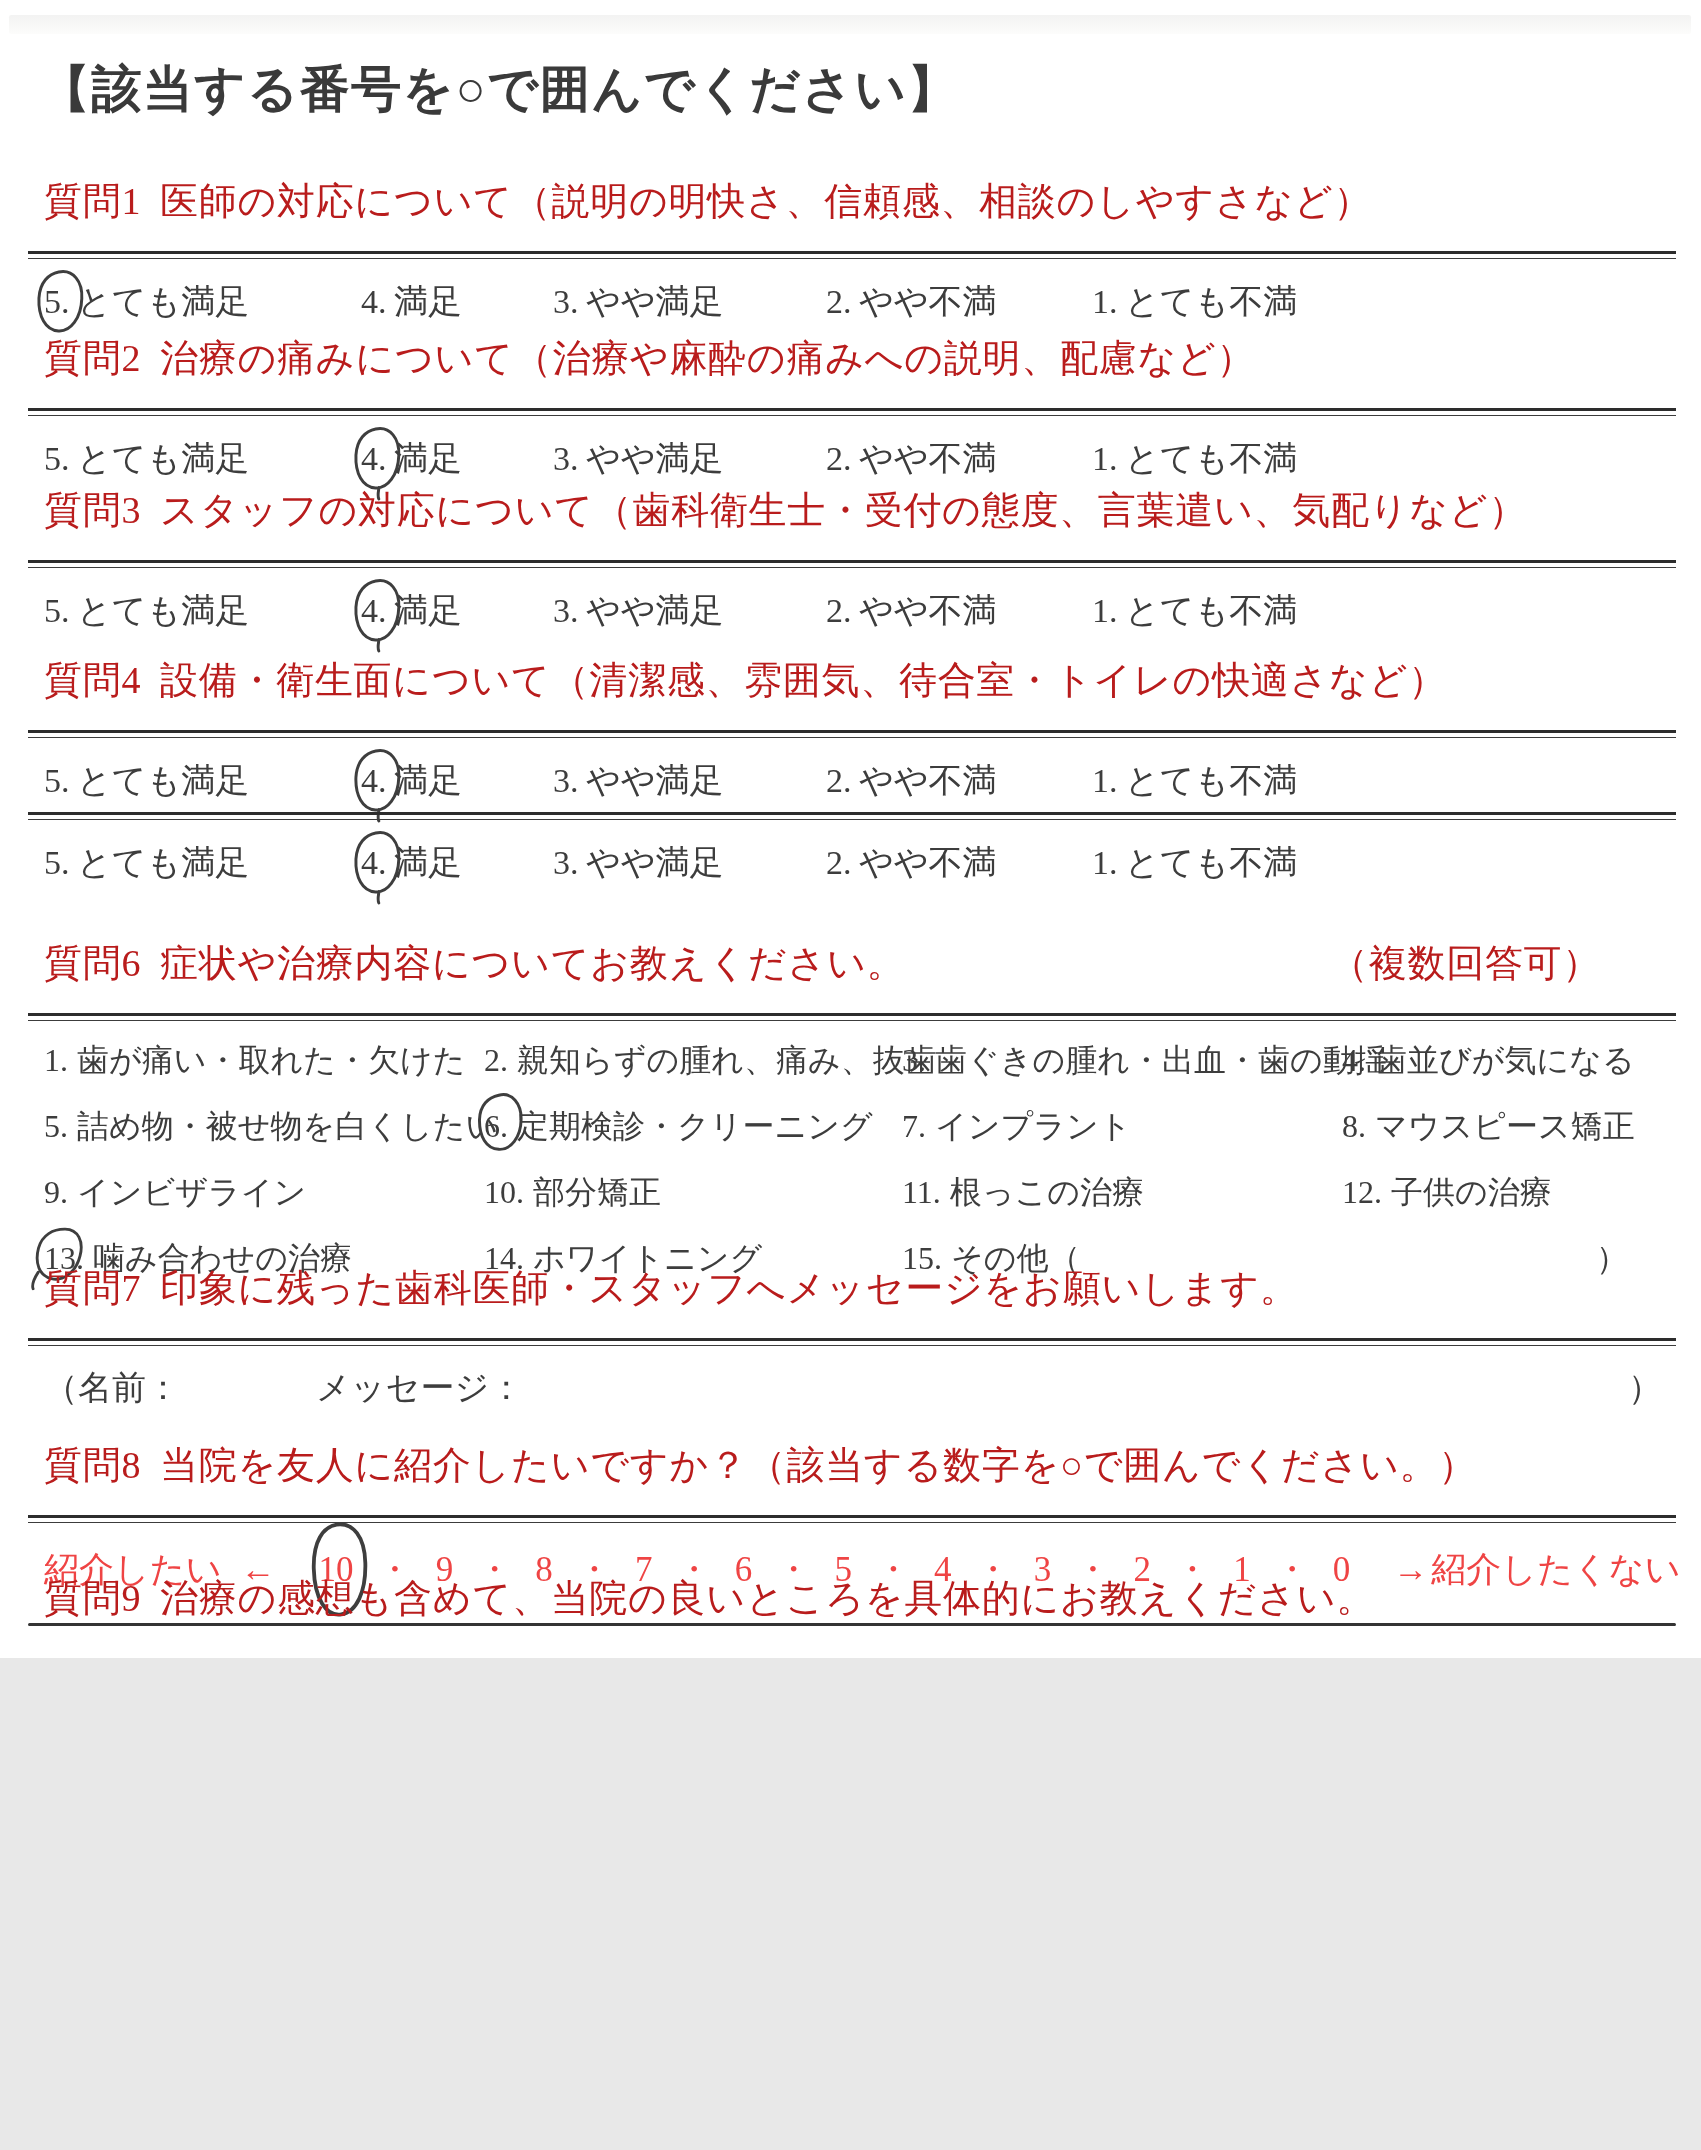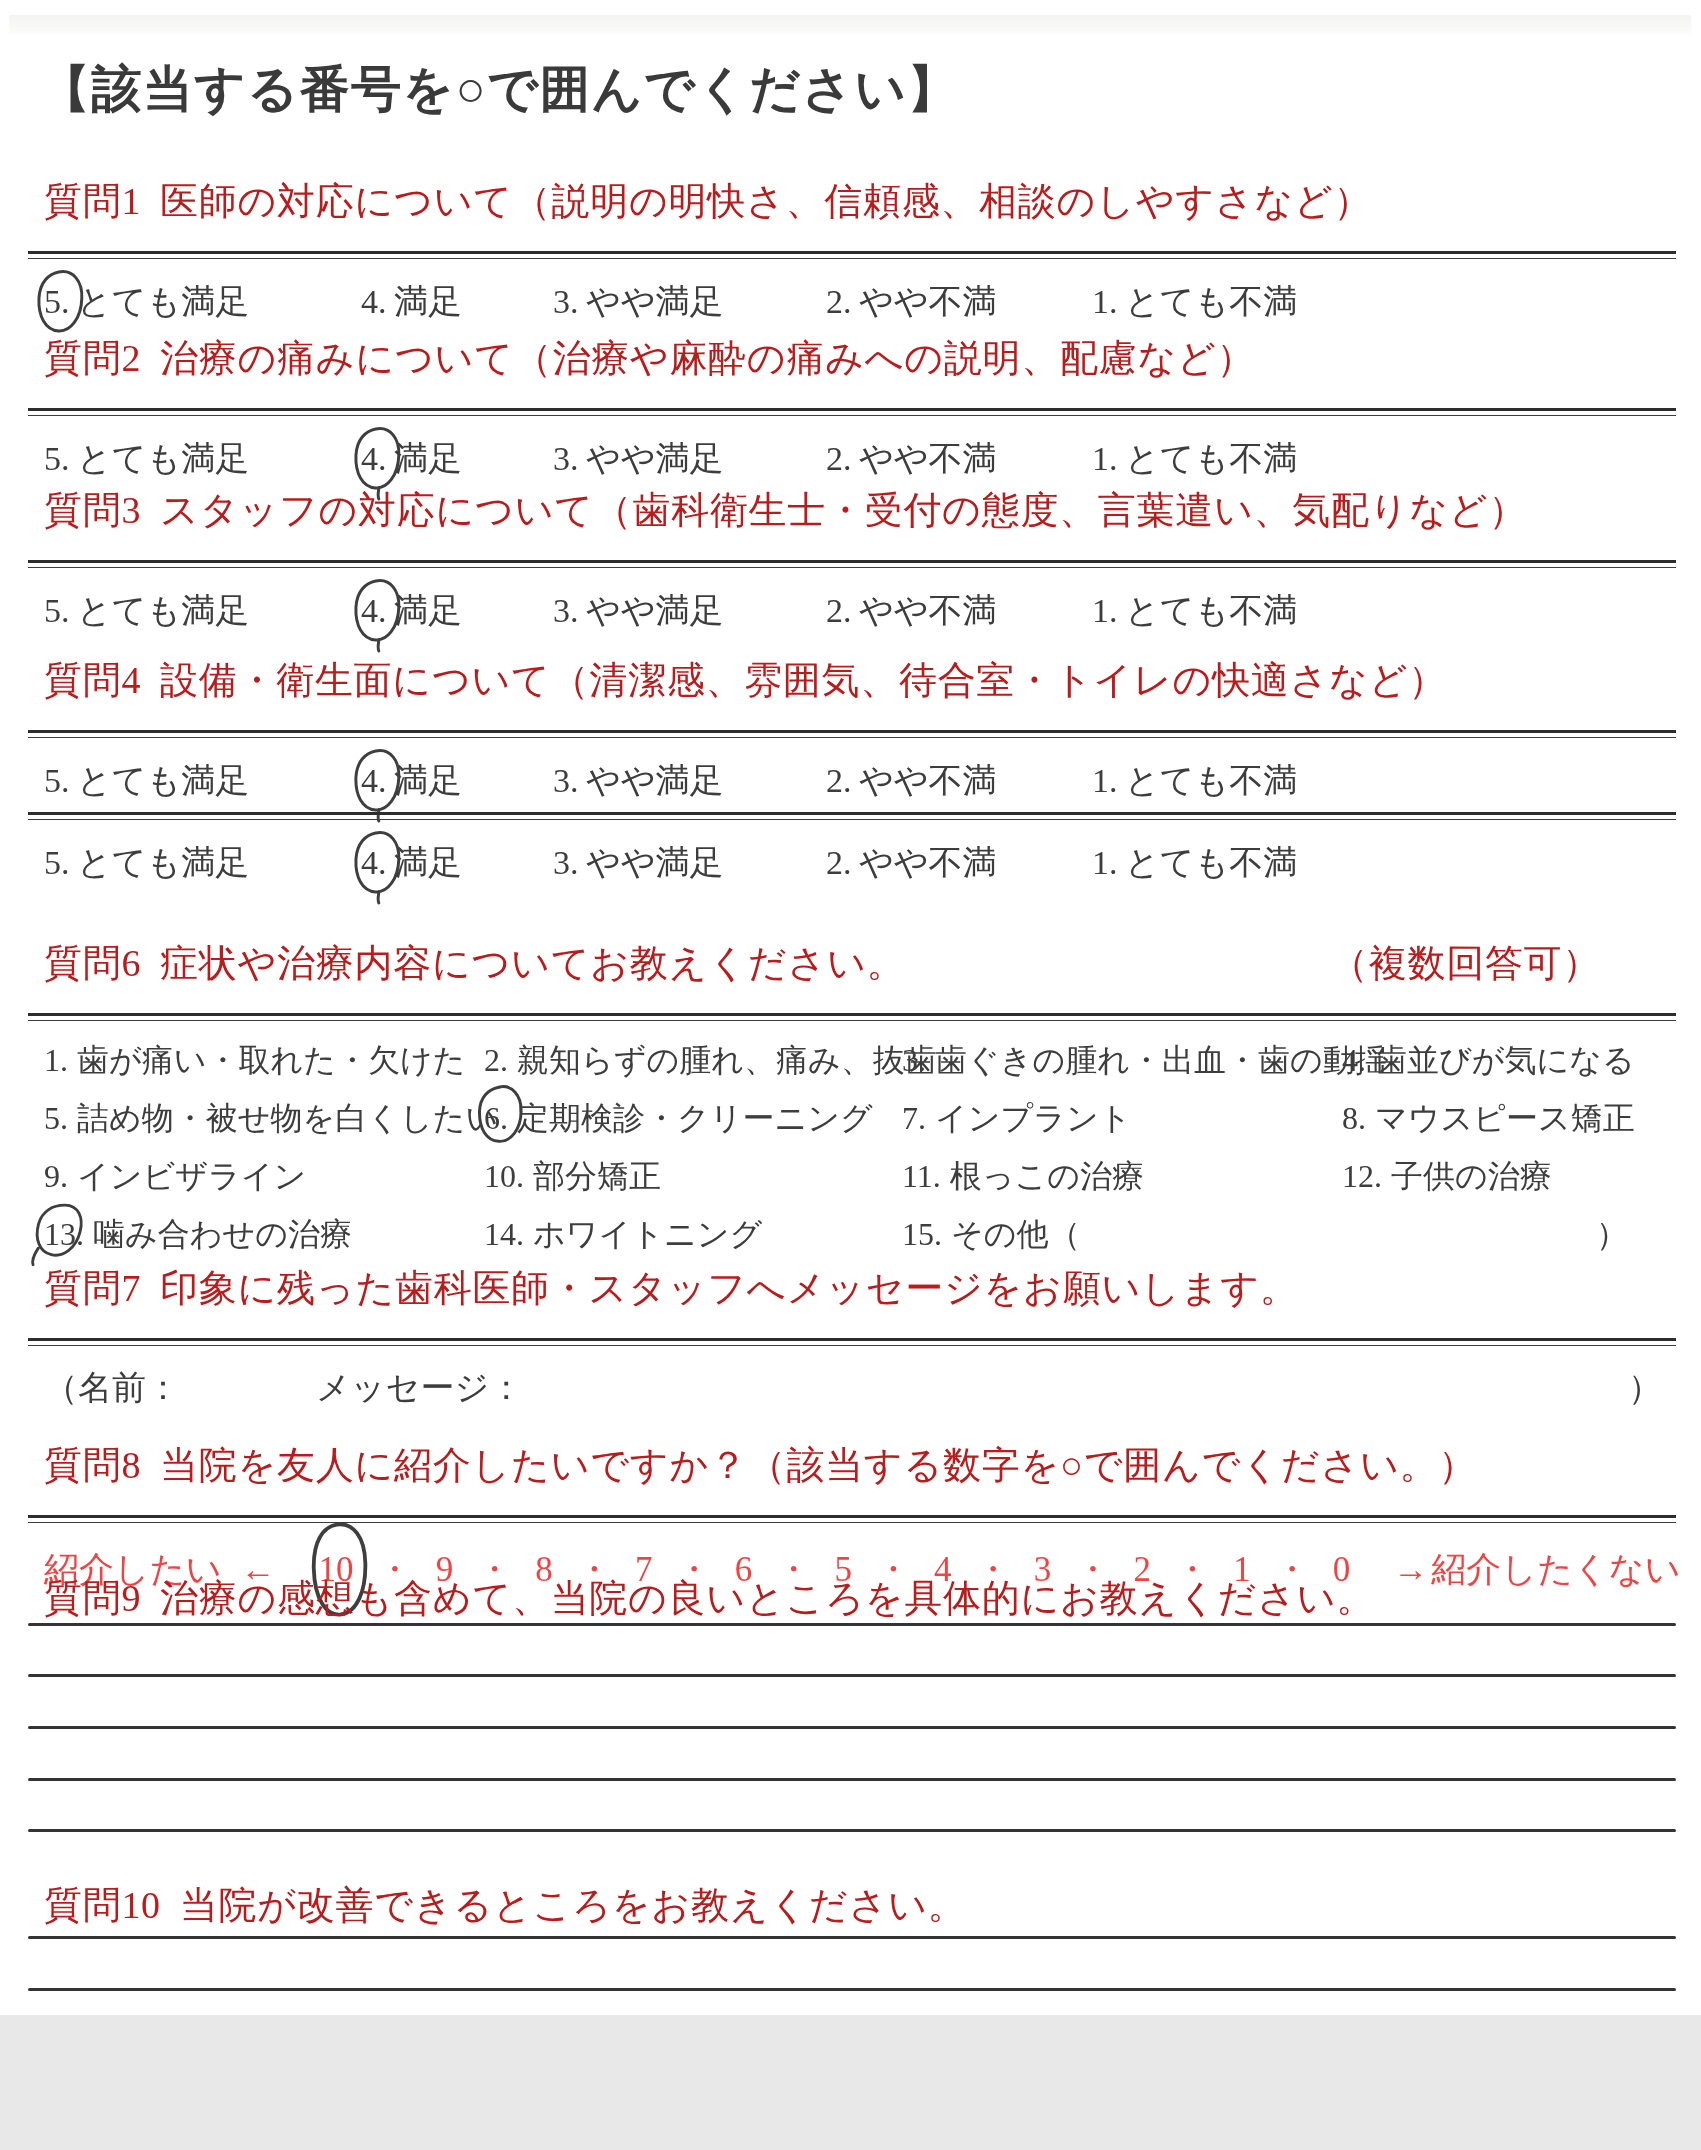--- a/index.html
+++ b/index.html
@@ -1,18 +1,18 @@
 <!DOCTYPE html>
 <html style="font-size:11.8px"><head>
 <meta charset="utf-8">
 <style>
   html,body{margin:0;padding:0;background:#e8e8e8;}
   .page{
     position:relative;
-    width:1701px;height:2015px;
+    width:1701px;height:1658px;
     background:#ffffff;
     font-family:"Liberation Serif","DejaVu Serif",serif;
     color:#343434;
     overflow:hidden;
   }
   .scanband{
     position:absolute;top:14.8px;left:8.9px;width:1682px;height:19px;
     background:linear-gradient(#efefee,#fbfbfa);opacity:.75;border-radius:2.2px;
   }
   .title{
@@ -43,21 +43,21 @@
   .mark{
     position:absolute;width:61px;height:77px;left:-13.3px;top:-13.3px;
     transform:rotate(-5deg);overflow:visible;pointer-events:none;
   }
   .mark path{fill:none;stroke:#3e3e3e;stroke-width:5;stroke-linecap:round;}
   .mark-13{width:74px;height:74px;left:-22px;top:-10.3px;transform:rotate(6deg);}
   .mark-10{width:77px;height:99px;left:-16px;top:-26.6px;transform:rotate(-3deg);}
   .grid{
     margin-top:14.8px;display:grid;grid-template-columns:440px 418px 440px auto;
     font-size:32px;line-height:50px;white-space:nowrap;color:#3d3d3d;
-    row-gap:8px;
+    row-gap:16px;
   }
   .cell{display:block;}
   .cell .num{margin-right:8.9px;}
   .paren-close{text-align:right;padding-right:34px;}
   .q7row{
     margin-top:19px;display:flex;align-items:center;
     font-size:34px;line-height:46px;color:#3d3d3d;white-space:nowrap;
   }
   .q7name{width:272px;}
   .q7spacer{flex:1;}

